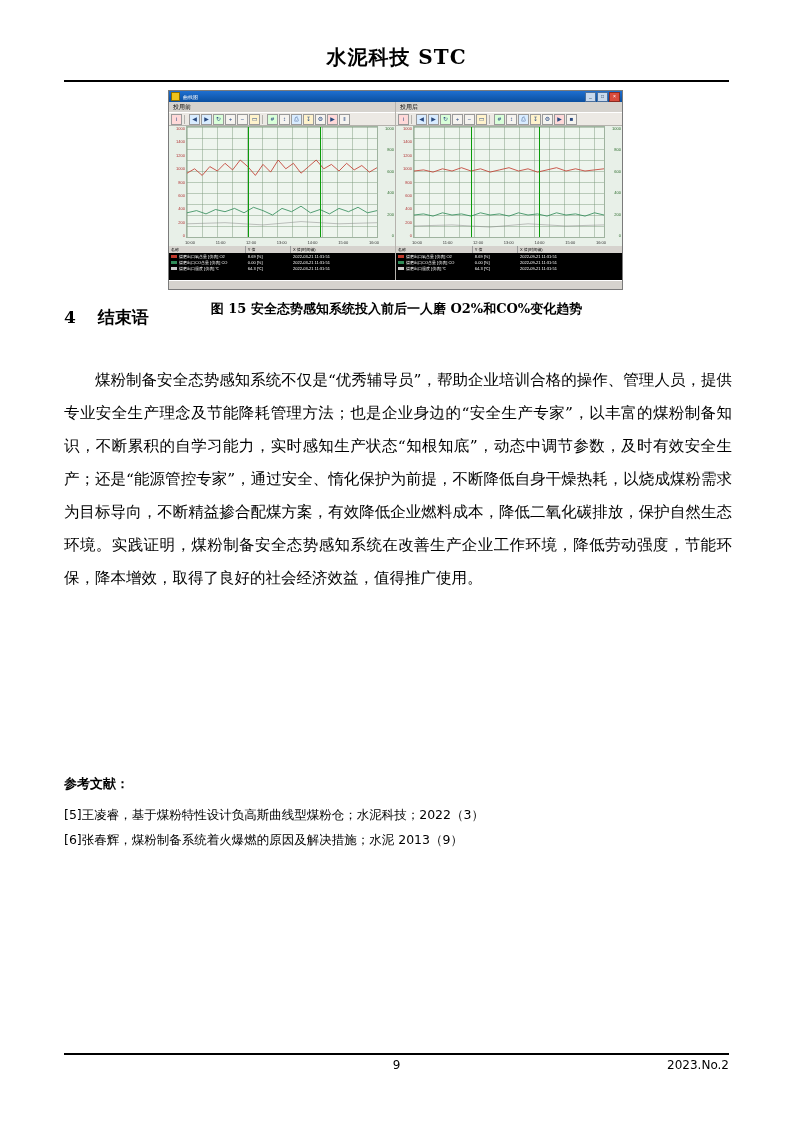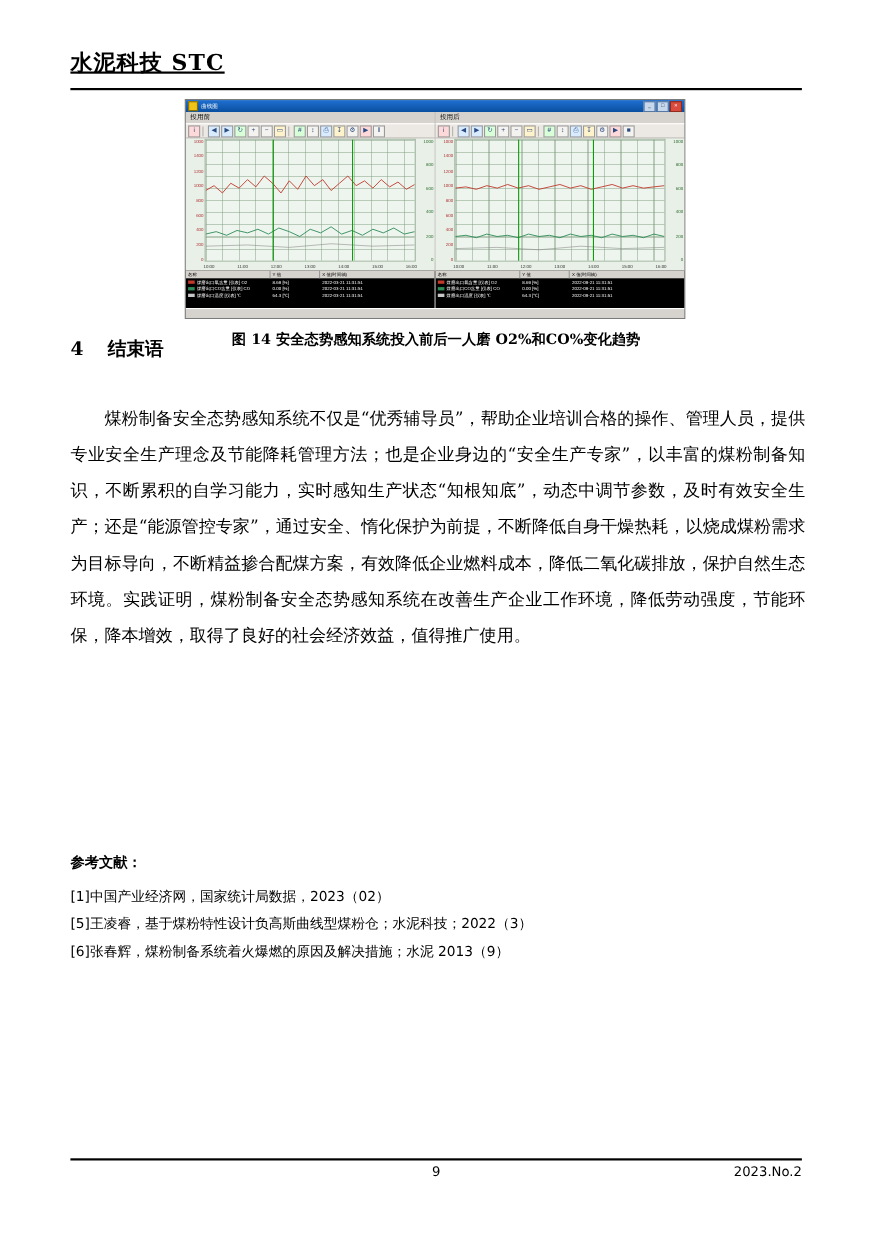--- a/index.html
+++ b/index.html
@@ -16,21 +16,21 @@
     overflow: hidden;
     font-family: "Liberation Serif", serif;
     color: #000;
   }
   
   .header {
     position: absolute;
     top: 44px;
     left: 64px;
     width: 665px;
-    text-decoration: underline;
+    text-align: center;
   }
   .header-title {
     font-family: "DejaVu Serif", serif;
     font-weight: bold;
     font-size: 20px;
     letter-spacing: 1px;
   }
   .header-rule {
     position: absolute;
     top: 80px;
@@ -468,31 +468,30 @@
               <div class="td c2">2022-09-21 11:31:51</div>
             </div>
           </div>
         </div>
 
       </div>
       <div class="status-bar"></div>
     </div>
   </div>
 
-  <div class="figure-caption">图 14  安全态势感知系统投入前后一人磨 O2%和CO%变化趋势</div>
+  <div class="figure-caption">图 15  安全态势感知系统投入前后一人磨 O2%和CO%变化趋势</div>
 
   <div class="section-heading">
     <span class="num">4</span><span>结束语</span>
   </div>
 
   <div class="body-text">煤粉制备安全态势感知系统不仅是“优秀辅导员”，帮助企业培训合格的操作、管理人员，提供专业安全生产理念及节能降耗管理方法；也是企业身边的“安全生产专家”，以丰富的煤粉制备知识，不断累积的自学习能力，实时感知生产状态“知根知底”，动态中调节参数，及时有效安全生产；还是“能源管控专家”，通过安全、惰化保护为前提，不断降低自身干燥热耗，以烧成煤粉需求为目标导向，不断精益掺合配煤方案，有效降低企业燃料成本，降低二氧化碳排放，保护自然生态环境。实践证明，煤粉制备安全态势感知系统在改善生产企业工作环境，降低劳动强度，节能环保，降本增效，取得了良好的社会经济效益，值得推广使用。</div>
 
   <div class="ref-title">参考文献：</div>
   <div class="ref-list">
-    <div class="ref-item">[1]中国产业经济网，国家统计局数据，2023（02）</div>
     <div class="ref-item">[5]王凌睿，基于煤粉特性设计负高斯曲线型煤粉仓；水泥科技；2022（3）</div>
     <div class="ref-item">[6]张春辉，煤粉制备系统着火爆燃的原因及解决措施；水泥 2013（9）</div>
   </div>
 
   <div class="footer-rule"></div>
   <div class="footer">
     <span></span>
     <span class="page-num">9</span>
     <span>2023.No.2</span>
   </div>

